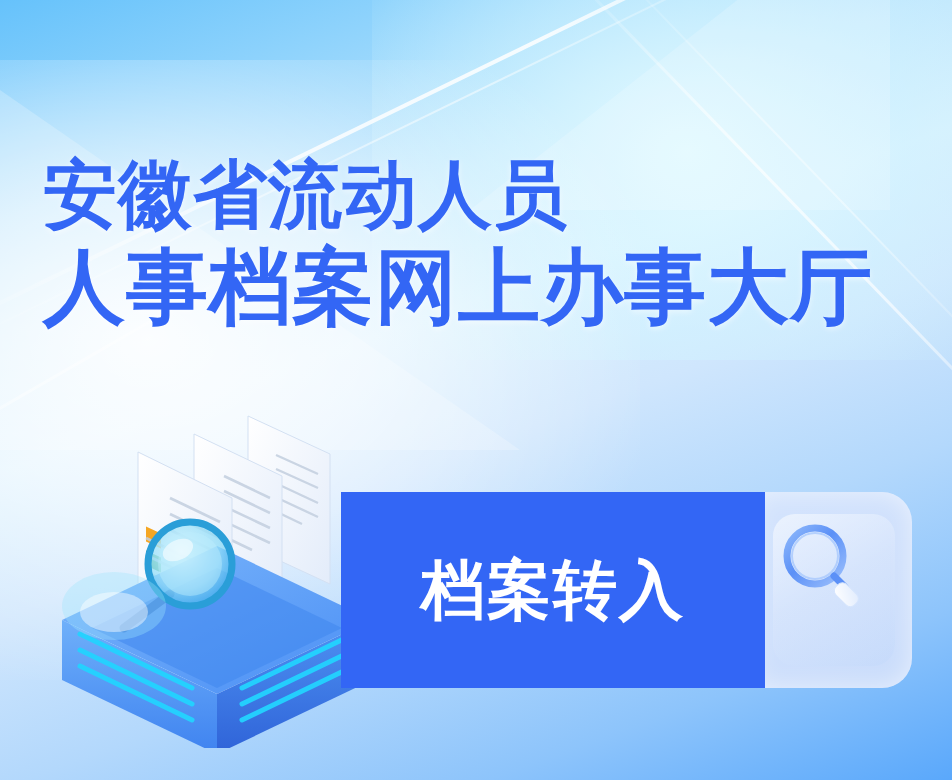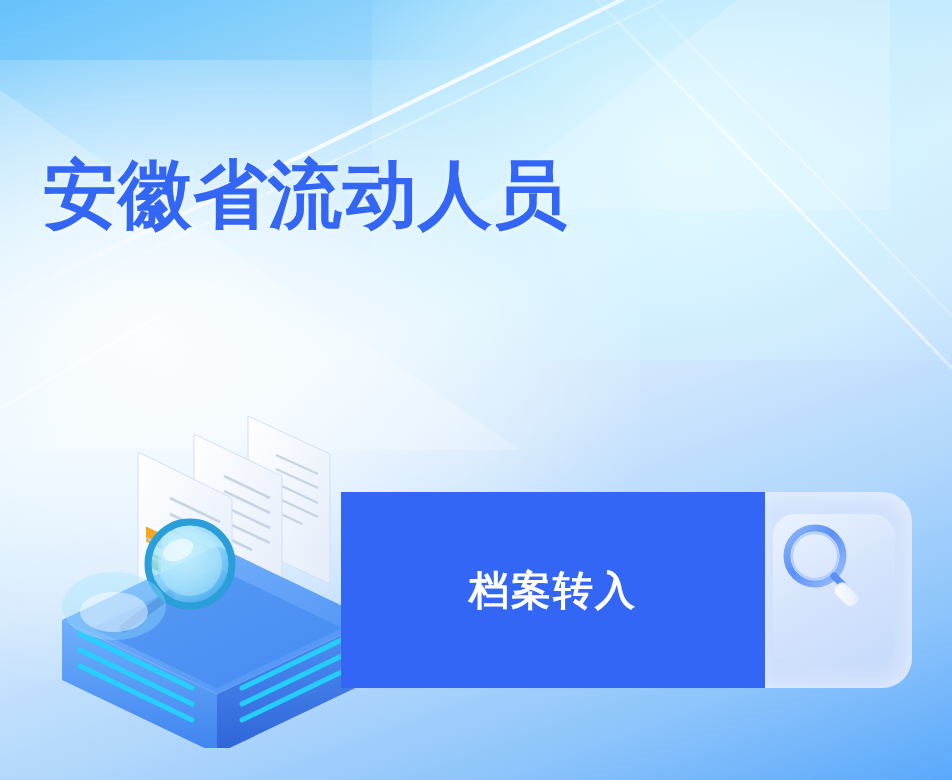--- a/index.html
+++ b/index.html
@@ -157,21 +157,21 @@
     width: 424px;
     height: 196px;
     background: #3366f5;
     display: flex;
     flex-direction: column;
     align-items: center;
     justify-content: center;
   }
   .card-text {
     color: #ffffff;
-    font-size: 40px;
+    font-size: 64px;
     font-weight: bold;
     line-height: 80px;
     letter-spacing: 2px;
     white-space: nowrap;
   }
 </style>
 </head>
 <body>
 
 <div class="banner">
@@ -182,20 +182,21 @@
   <div class="wash-left"></div>
 
   <div class="streak streak-a"></div>
   <div class="streak streak-b"></div>
   <div class="streak streak-c"></div>
   <div class="streak streak-d"></div>
   <div class="streak streak-e"></div>
 
   <div class="title-block">
     <span class="title-line title-line-1">安徽省流动人员</span>
+    <span class="title-line title-line-2">人事档案网上办事大厅</span>
   </div>
 
   <div class="illustration">
     <svg viewBox="0 0 350 350" xmlns="http://www.w3.org/2000/svg">
       <defs>
         <linearGradient id="boxTop" x1="0" y1="0" x2="1" y2="1">
           <stop offset="0%" stop-color="#7cb7fb"></stop>
           <stop offset="100%" stop-color="#4a8ef5"></stop>
         </linearGradient>
         <linearGradient id="boxLeft" x1="0" y1="0" x2="0" y2="1">

